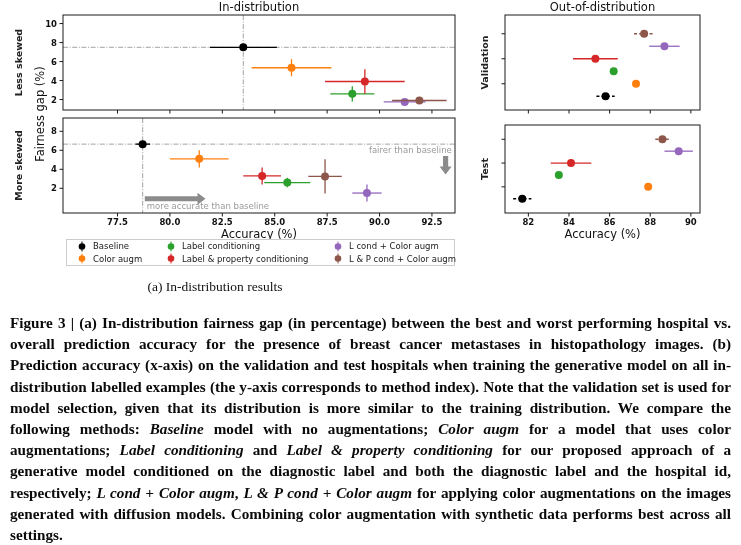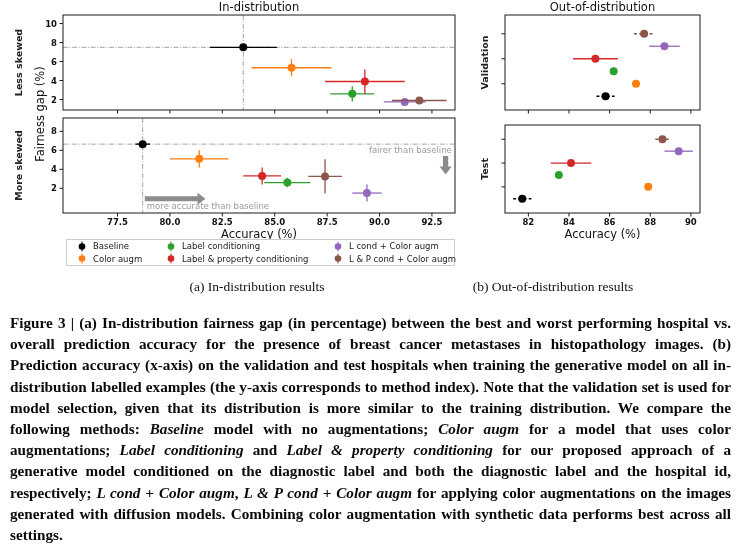--- a/index.html
+++ b/index.html
@@ -15,21 +15,21 @@
   .rl{font-size:9.5px;font-weight:bold;fill:#222;}
   .ann{font-size:8.5px;fill:#9a9a9a;}
   #legend{position:absolute;left:66px;top:239px;width:389px;height:27px;
           border:1px solid #cccccc;background:#fff;box-sizing:border-box;
           display:grid;grid-template-columns:89px 167px auto;align-content:space-evenly;
           padding-left:10px;}
   .le{display:flex;align-items:center;gap:6px;height:12px;}
   .lt{font-size:8.5px;color:#1a1a1a;white-space:nowrap;}
   .subcap{position:absolute;top:279px;font-family:"Liberation Serif",serif;
           font-size:13.5px;color:#111;text-align:center;}
-  #subcap-a{left:0;width:430px;padding-left:42px;}
+  #subcap-a{left:0;width:430px;}
   #subcap-b{left:365px;width:376px;}
   #caption{position:absolute;left:10px;top:312px;width:721px;
            font-family:"Liberation Serif",serif;font-size:15.2px;line-height:21.2px;
            text-align:justify;color:#0a0a0a;font-weight:bold;}
 </style>
 </head>
 <body>
 
 <div id="canvas">
   <svg id="figure-svg" width="741" height="300">
@@ -223,16 +223,15 @@
     <div class="le">
       <svg class="lm" width="10" height="13">
           <line x1="5" y1="1.5" x2="5" y2="11.5" stroke="#8c564b" stroke-width="1"></line>
           <circle cx="5" cy="6.5" r="3.3" fill="#8c564b"></circle>
         </svg>
       <span class="lt">L &amp; P cond + Color augm</span>
     </div>
   </div>
 
   <div class="subcap" id="subcap-a">(a) In-distribution results</div>
-  <div class="subcap" id="subcap-b">(b) Out-of-distribution results</div>
 
   <div id="caption"><span>Figure 3 | (a) In-distribution fairness gap (in percentage) between the best and worst performing hospital vs. overall prediction accuracy for the presence of breast cancer metastases in histopathology images. (b) Prediction accuracy (x-axis) on the validation and test hospitals when training the generative model on all in-distribution labelled examples (the y-axis corresponds to method index). Note that the validation set is used for model selection, given that its distribution is more similar to the training distribution. We compare the following methods: </span><i>Baseline</i><span> model with no augmentations; </span><i>Color augm</i><span> for a model that uses color augmentations; </span><i>Label conditioning</i><span> and </span><i>Label &amp; property conditioning</i><span> for our proposed approach of a generative model conditioned on the diagnostic label and both the diagnostic label and the hospital id, respectively; </span><i>L cond + Color augm</i><span>, </span><i>L &amp; P cond + Color augm</i><span> for applying color augmentations on the images generated with diffusion models. Combining color augmentation with synthetic data performs best across all settings.</span></div>
 </div>
 
 </body></html>

